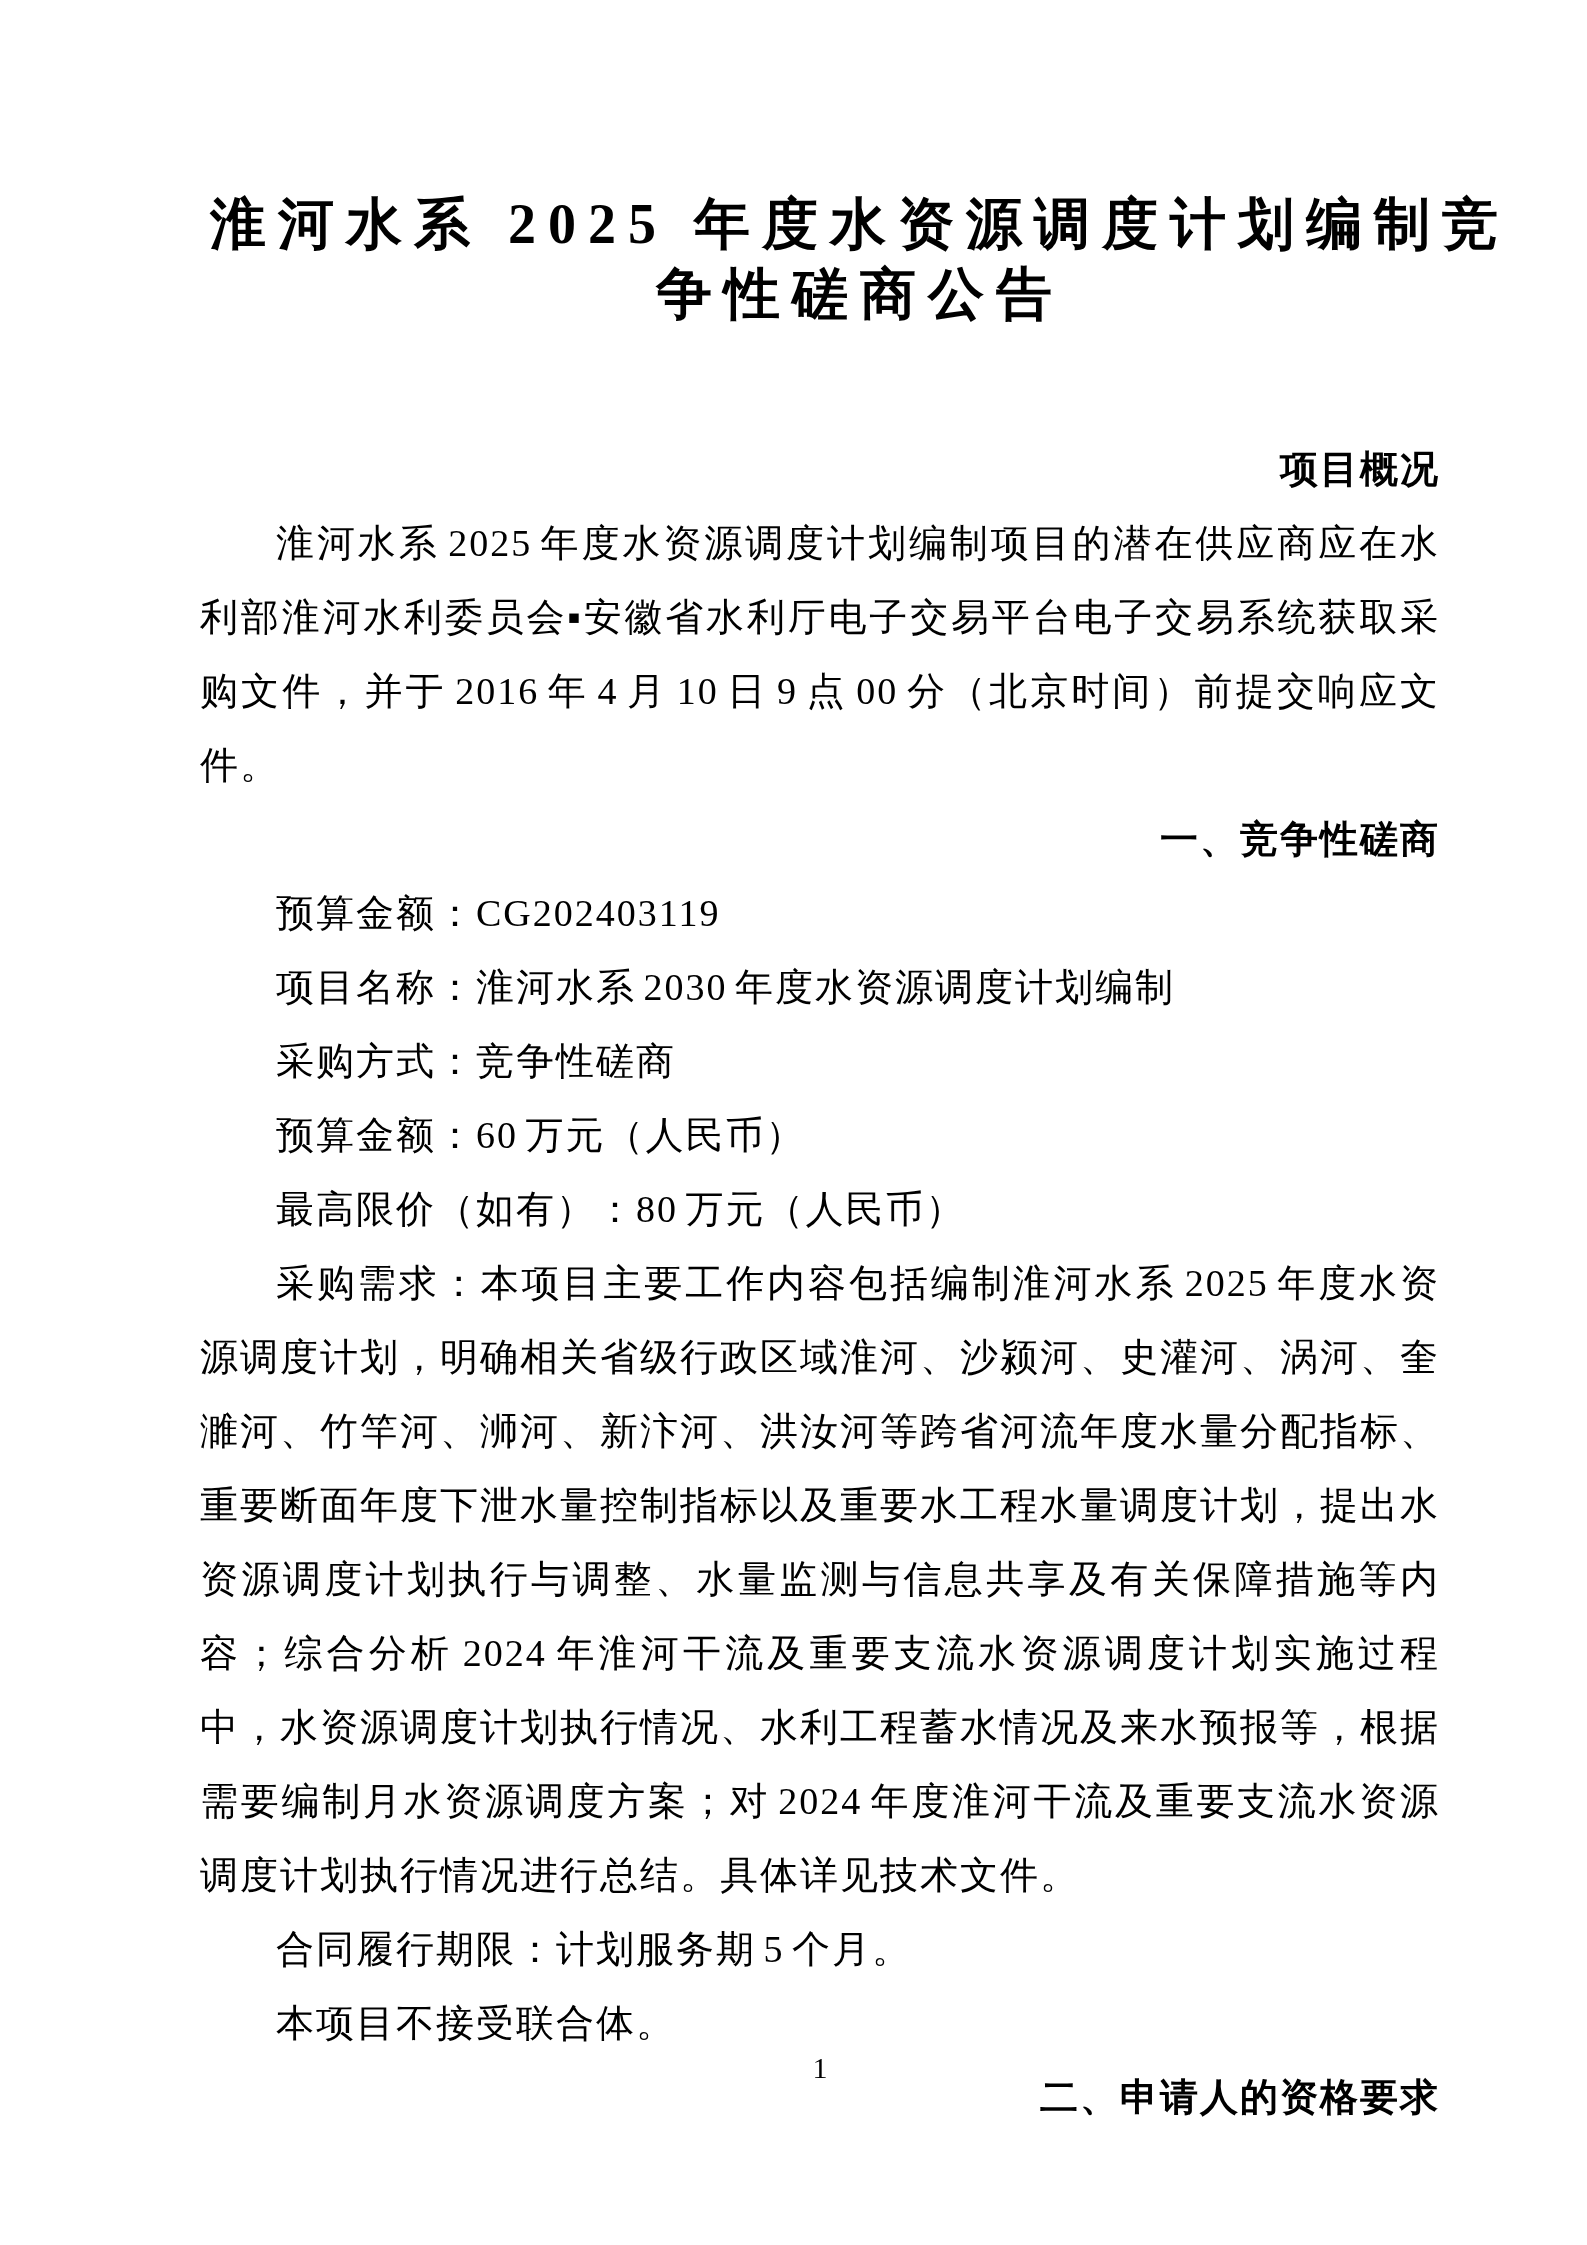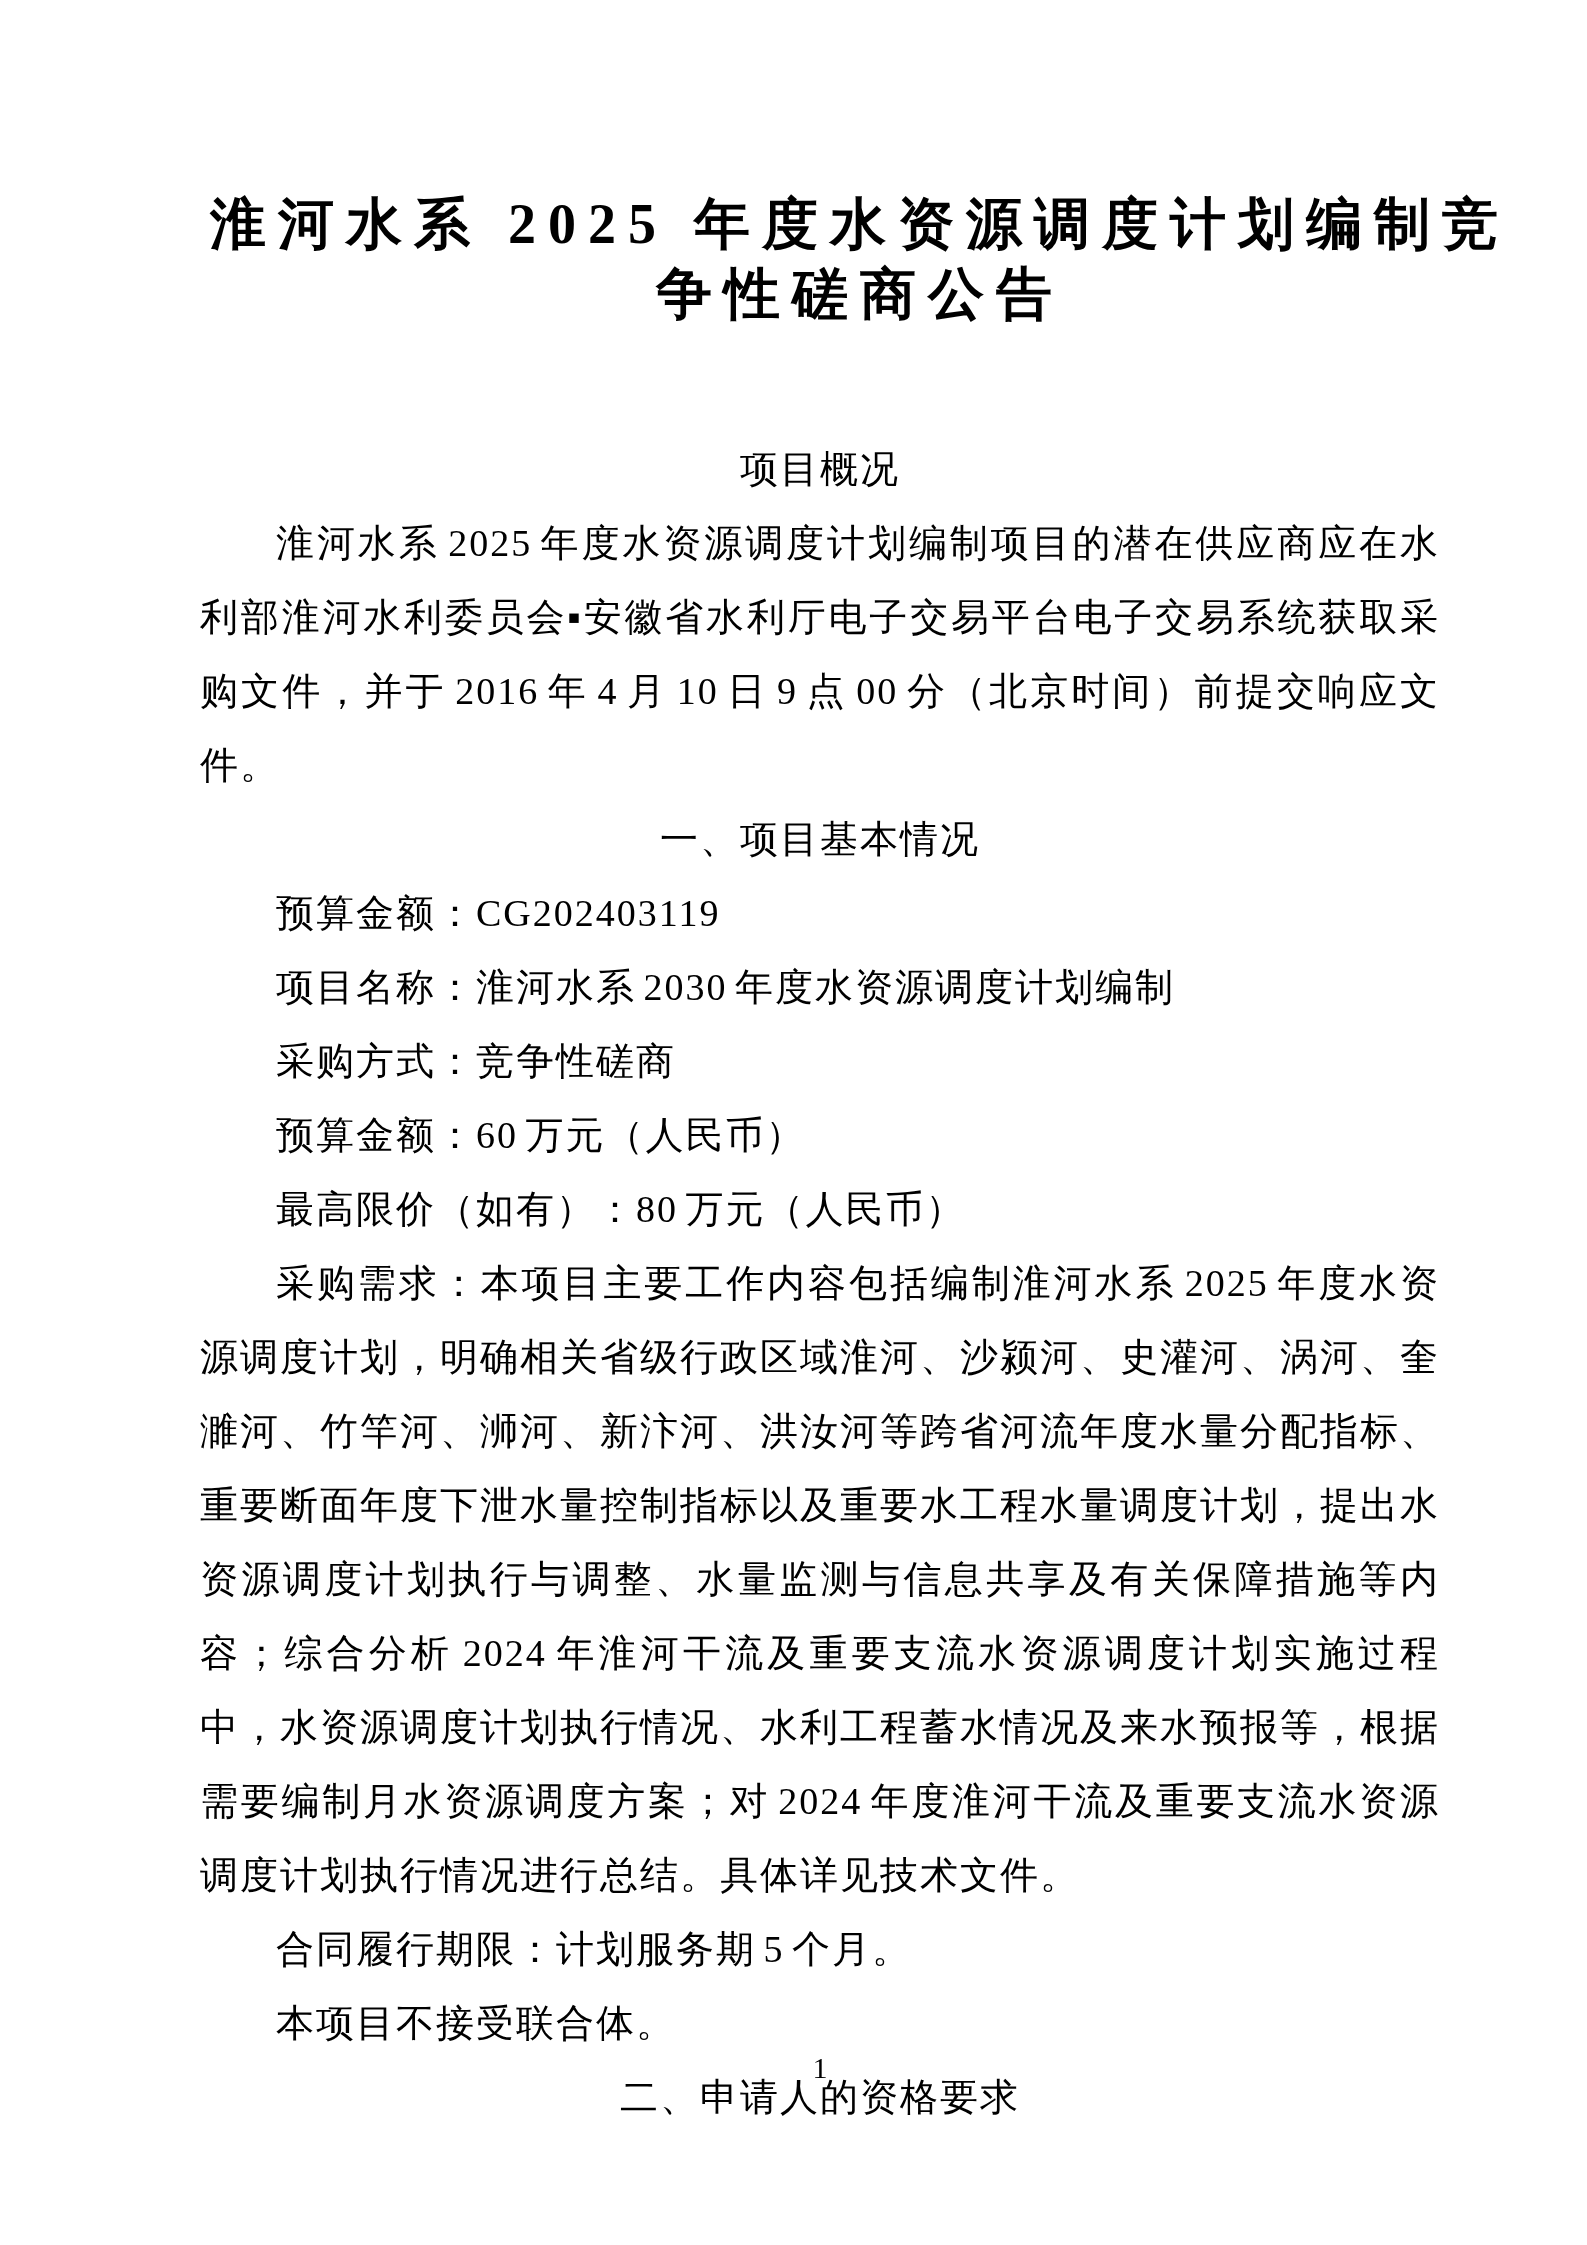--- a/index.html
+++ b/index.html
@@ -38,26 +38,26 @@
     letter-spacing: 12px;
     text-align: center;
     color: #000000;
   }
   .sec-overview {
     margin-top: 103px;
   }
   .doc-heading {
     margin: 0;
     font-family: "Liberation Sans", "DejaVu Sans", sans-serif;
-    font-weight: 400;
+    font-weight: 700;
     font-size: 38px;
     line-height: 74px;
     letter-spacing: 2px;
     color: #000000;
-    text-align: center;
+    text-align: right;
   }
   .para {
     margin: 0;
     font-family: "Liberation Serif", "DejaVu Serif", serif;
     font-size: 38px;
     line-height: 74px;
     letter-spacing: 2px;
     word-spacing: -4px;
     text-align: justify;
     text-indent: 2em;
@@ -82,21 +82,21 @@
   <div class="content">
 
     <h1 class="doc-title">淮河水系 2025 年度水资源调度计划编制竞争性磋商公告</h1>
 
     <section class="sec-overview">
       <h2 class="doc-heading">项目概况</h2>
       <p class="para">淮河水系 2025 年度水资源调度计划编制项目的潜在供应商应在水利部淮河水利委员会▪安徽省水利厅电子交易平台电子交易系统获取采购文件，并于 2016 年 4 月 10 日 9 点 00 分（北京时间）前提交响应文件。</p>
     </section>
 
     <section>
-      <h2 class="doc-heading">一、项目基本情况</h2>
+      <h2 class="doc-heading">一、竞争性磋商</h2>
       <p class="para">预算金额：CG202403119</p>
       <p class="para">项目名称：淮河水系 2030 年度水资源调度计划编制</p>
       <p class="para">采购方式：竞争性磋商</p>
       <p class="para">预算金额：60 万元（人民币）</p>
       <p class="para">最高限价（如有）：80 万元（人民币）</p>
       <p class="para">采购需求：本项目主要工作内容包括编制淮河水系 2025 年度水资源调度计划，明确相关省级行政区域淮河、沙颍河、史灌河、涡河、奎濉河、竹竿河、浉河、新汴河、洪汝河等跨省河流年度水量分配指标、重要断面年度下泄水量控制指标以及重要水工程水量调度计划，提出水资源调度计划执行与调整、水量监测与信息共享及有关保障措施等内容；综合分析 2024 年淮河干流及重要支流水资源调度计划实施过程中，水资源调度计划执行情况、水利工程蓄水情况及来水预报等，根据需要编制月水资源调度方案；对 2024 年度淮河干流及重要支流水资源调度计划执行情况进行总结。具体详见技术文件。</p>
       <p class="para">合同履行期限：计划服务期 5 个月。</p>
       <p class="para">本项目不接受联合体。</p>
     </section>
 

